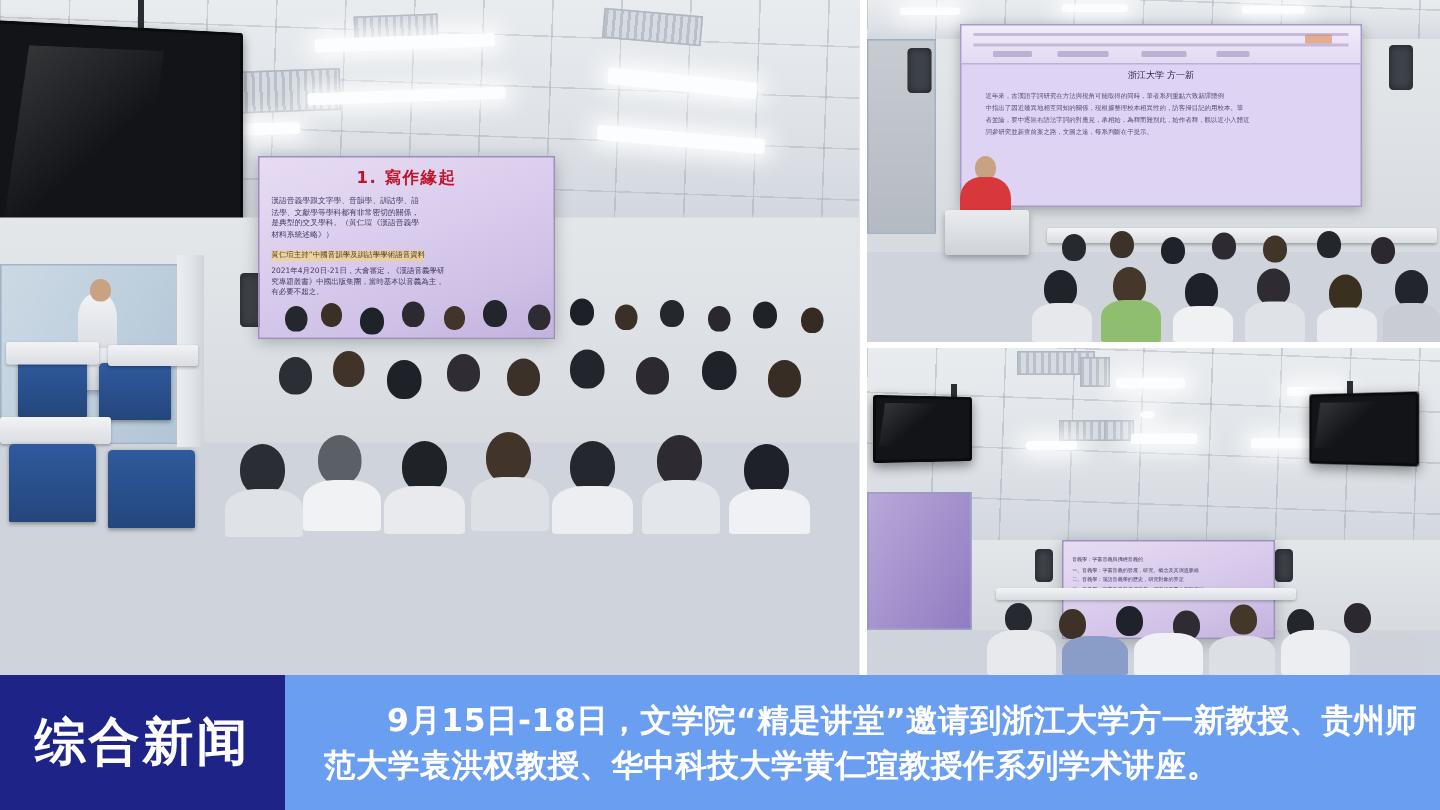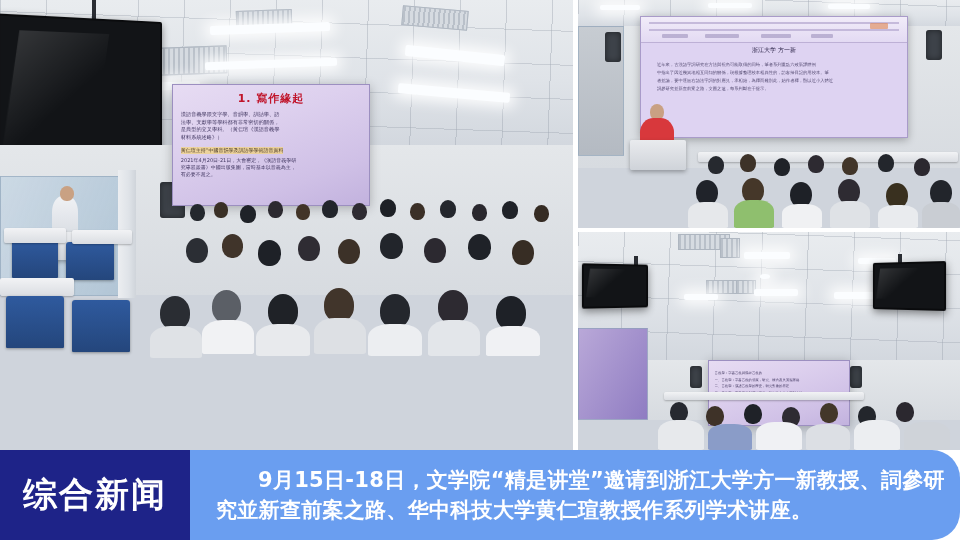--- a/index.html
+++ b/index.html
@@ -81,21 +81,21 @@
     border:1px solid rgba(150,170,190,.7); }
   .podium { position:absolute; background:linear-gradient(180deg,#e9ebee,#cfd3d9);
     border-radius:2px; box-shadow:0 2px 4px rgba(0,0,0,.3); }
 
   .tshirt-logo { position:absolute; background:linear-gradient(180deg,#1f63c4,#3f86e0);
     color:#fff; font-weight:bold; display:flex; align-items:center; justify-content:center;
     letter-spacing:-.5px; border-radius:1px; overflow:hidden; }
 
   
   .caption-bar { position:absolute; left:0; top:450px; width:960px; height:90px;
-    background:#6a9ef0; display:flex; align-items:stretch;border-radius:28px; }
+    background:#6a9ef0; display:flex; align-items:stretch; }
   .cat-block { width:190px; height:100%; background:#1e2388;
     display:flex; align-items:center; justify-content:center; flex:0 0 190px; }
   .cat-text { color:#ffffff; font-size:34px; font-weight:bold; letter-spacing:2px;
     font-family:"DejaVu Sans","Liberation Sans",sans-serif; }
   .cap-text-wrap { flex:1; display:flex; align-items:center; padding:4px 14px 4px 26px; }
   .cap-text { color:#ffffff; font-size:21px; font-weight:bold; line-height:1.45;
     text-indent:2em; letter-spacing:.3px;
     font-family:"DejaVu Sans","Liberation Sans",sans-serif; }
 </style>
 </head>
@@ -124,21 +124,21 @@
         <div class="glare"></div>
       </div>
 
       <div class="wall" style="left:0;top:145px;width:573px;height:150px;"></div>
 
       <div class="glasswall" style="left:0;top:176px;width:122px;height:120px;"></div>
       <div class="pillar" style="left:118px;top:170px;width:18px;height:128px;"></div>
 
       <div class="speaker" style="left:160px;top:182px;width:25px;height:36px;"></div>
 
-      <div class="screen" style="left:172px;top:84px;width:198px;height:122px;">
+      <div class="screen" style="left:172px;top:104px;width:198px;height:122px;">
         <div class="slide-pad">
           <div class="slide-title" style="font-size:11px;margin-bottom:5px;">1. 寫作緣起</div>
           <div style="font-size:5.2px;line-height:1.45;">
             <div class="slide-line blur">漢語音義學跟文字學、音韻學、訓詁學、語</div>
             <div class="slide-line blur">法學、文獻學等學科都有非常密切的關係，</div>
             <div class="slide-line blur">是典型的交叉學科。（黃仁瑄《漢語音義學</div>
             <div class="slide-line blur">材料系統述略》）</div>
           </div>
           <div style="font-size:5px;line-height:1.45;margin-top:6px;">
             <div class="slide-line hl blur">黃仁瑄主持“中國音韻學及訓詁學學術語音資料</div>
@@ -340,17 +340,17 @@
         <div class="body-sil" style="left:326px;top:30px;width:46px;height:28px;background:#cfd3d9;"></div>
       </div>
     </div>
   </div>
 
   <div class="caption-bar">
     <div class="cat-block">
       <span class="cat-text">综合新闻</span>
     </div>
     <div class="cap-text-wrap">
-      <div class="cap-text">9月15日-18日，文学院“精是讲堂”邀请到浙江大学方一新教授、詞參研究並新查前案之路、华中科技大学黄仁瑄教授作系列学术讲座。</div>
+      <div class="cap-text">9月15日-18日，文学院“精是讲堂”邀请到浙江大学方一新教授、贵州师范大学袁洪权教授、华中科技大学黄仁瑄教授作系列学术讲座。</div>
     </div>
   </div>
 
 </div>
 
 </body></html>

